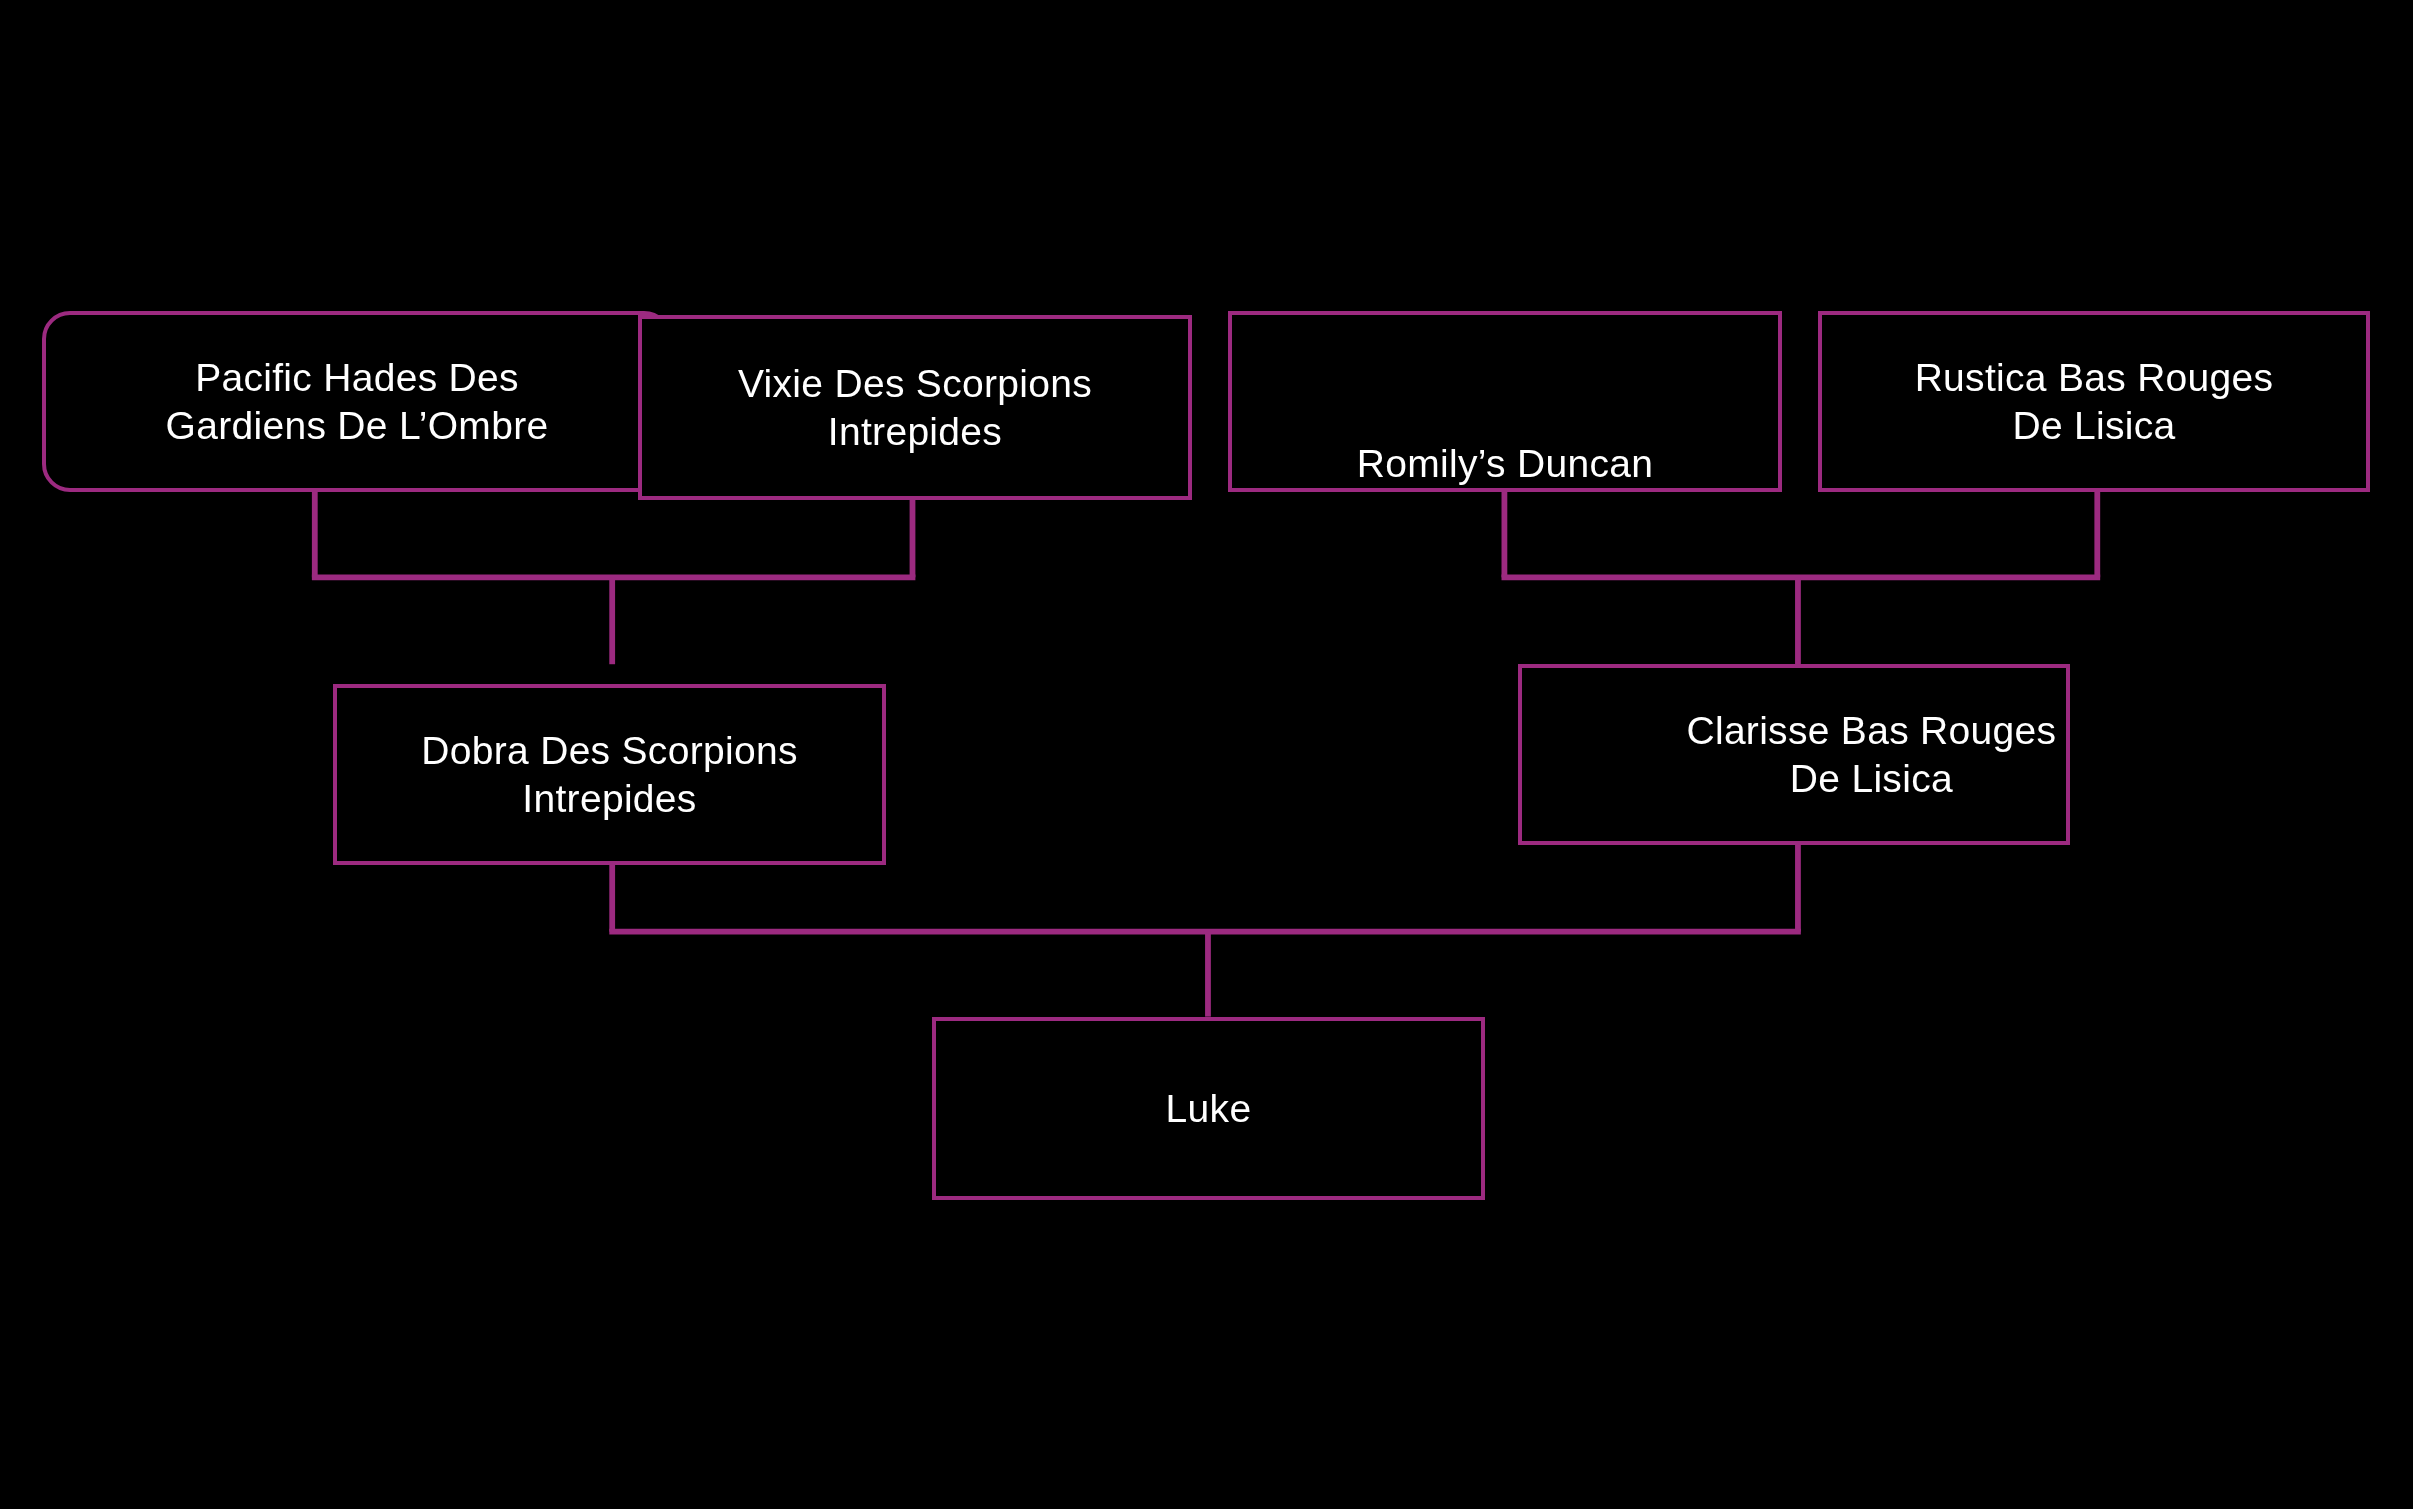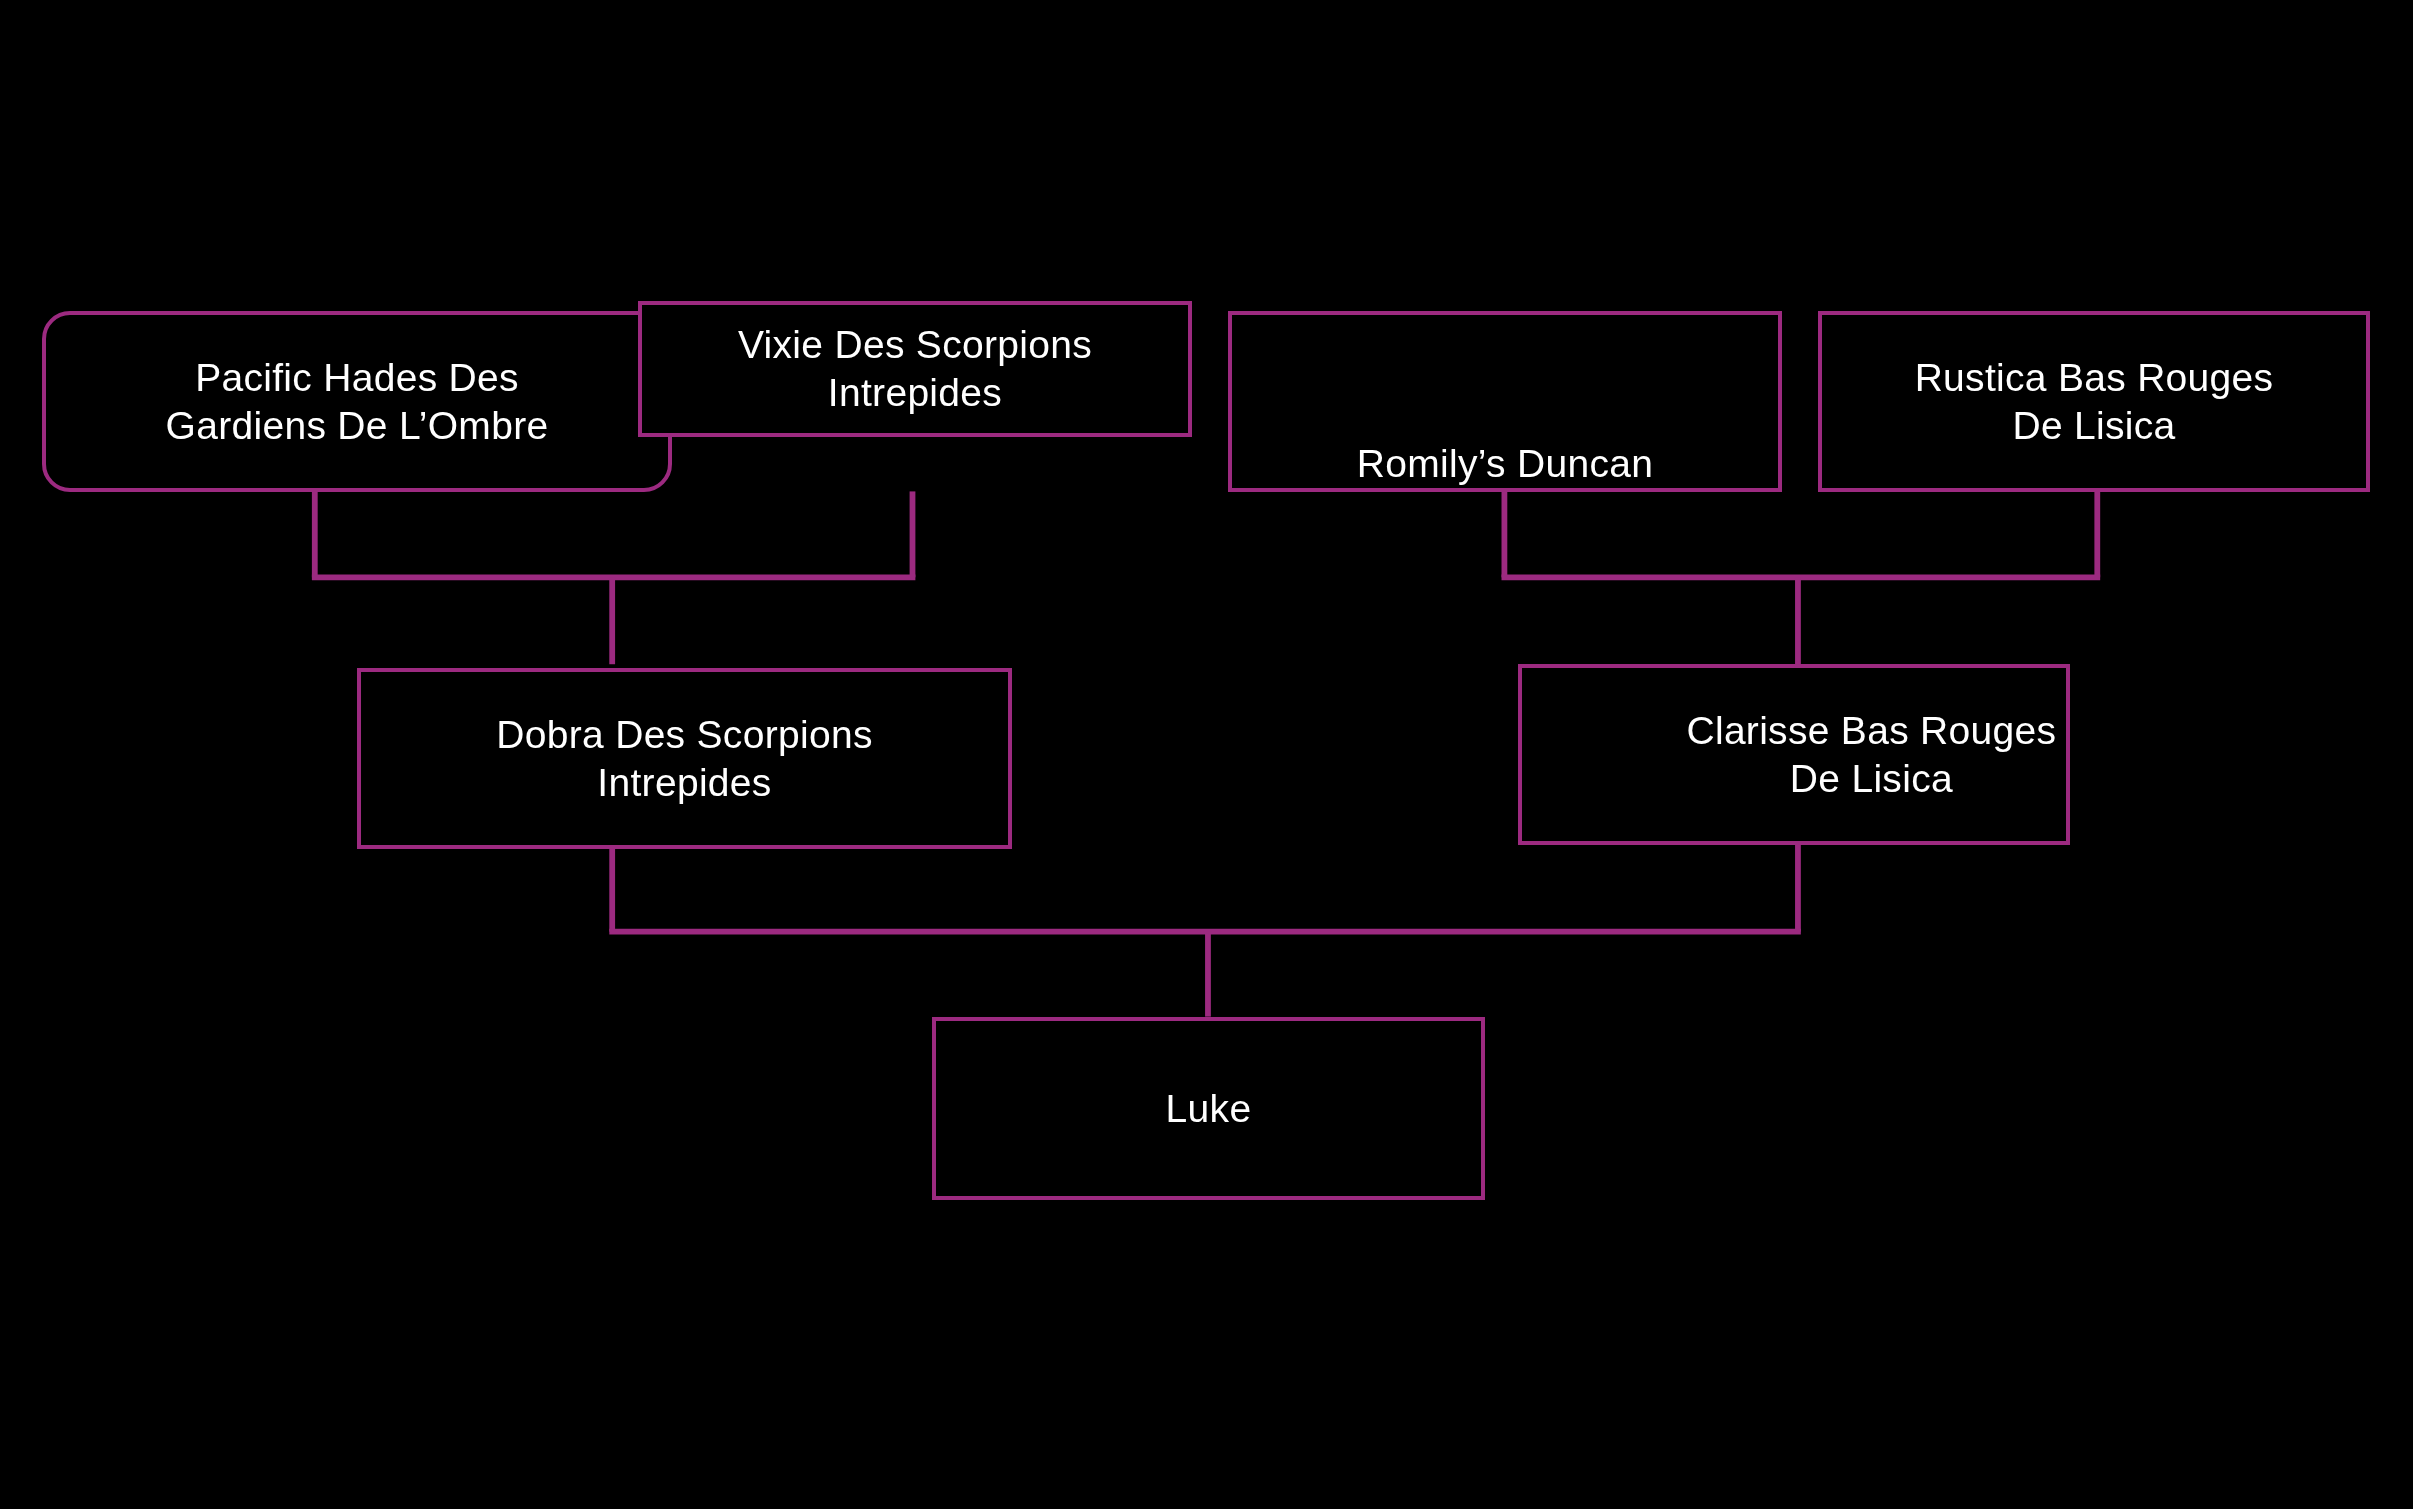--- a/index.html
+++ b/index.html
@@ -37,25 +37,25 @@
     color: #FFFFFF;
     font-size: 39px;
     line-height: 1.22;
     font-weight: 400;
     letter-spacing: 0.3px;
     white-space: pre-line;
     padding: 0 9.7px;
   }
   
   #box-gp-1 { left: 42px;   top: 311px;  width: 630px; height: 181px; border-radius: 28px; }
-  #box-gp-2 { left: 638px;  top: 301px;  width: 554px; height: 136px; }
+  #box-gp-2 { left: 638px;  top: 315px;  width: 554px; height: 185px; }
   #box-gp-3 { left: 1228px; top: 311px;  width: 554px; height: 181px; align-items: flex-end; }
   #box-gp-4 { left: 1818px; top: 311px;  width: 552px; height: 181px; text-decoration: underline; }
   
-  #box-p-1  { left: 333px;  top: 668px;  width: 655px; height: 181px; margin-left: 24px; }
+  #box-p-1  { left: 333px;  top: 684px;  width: 553px; height: 181px; }
   #box-p-2  { left: 1518px; top: 664px;  width: 552px; height: 181px; justify-content: flex-end; }
   
   #box-child { left: 932px; top: 1017px; width: 553px; height: 183px; }
 </style>
 </head>
 <body>
 
 <div id="pedigree-root">
 
   <svg id="pedigree-svg" viewBox="0 0 2500 1563" preserveAspectRatio="none" aria-hidden="true">

